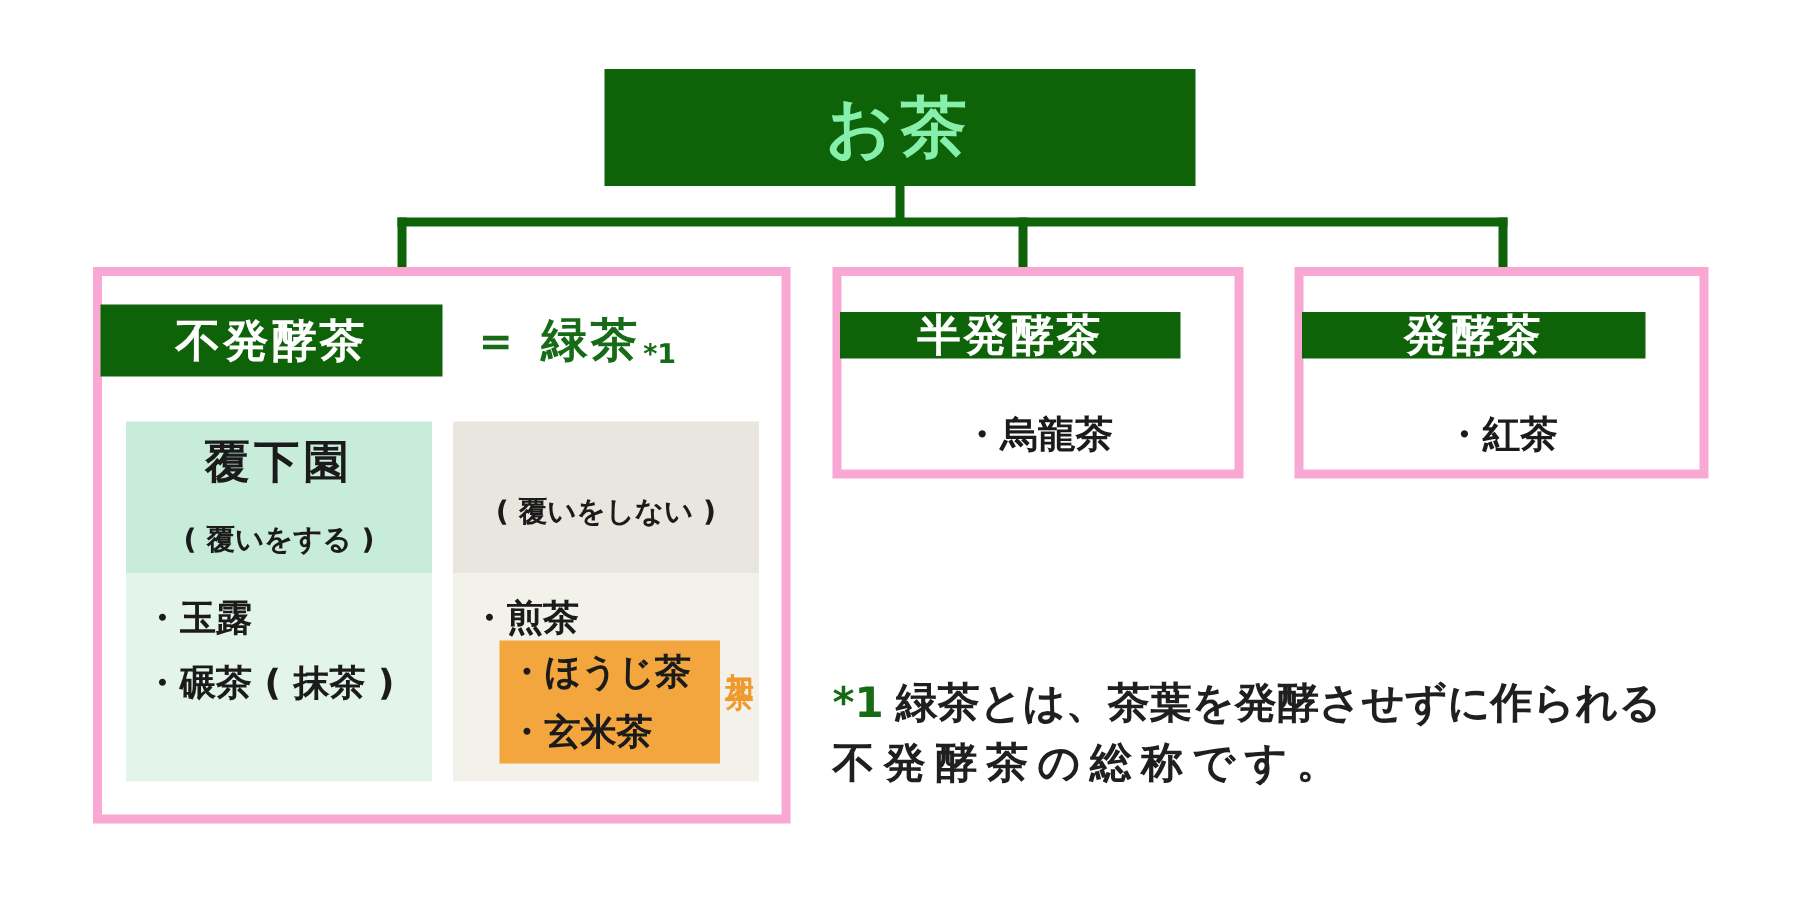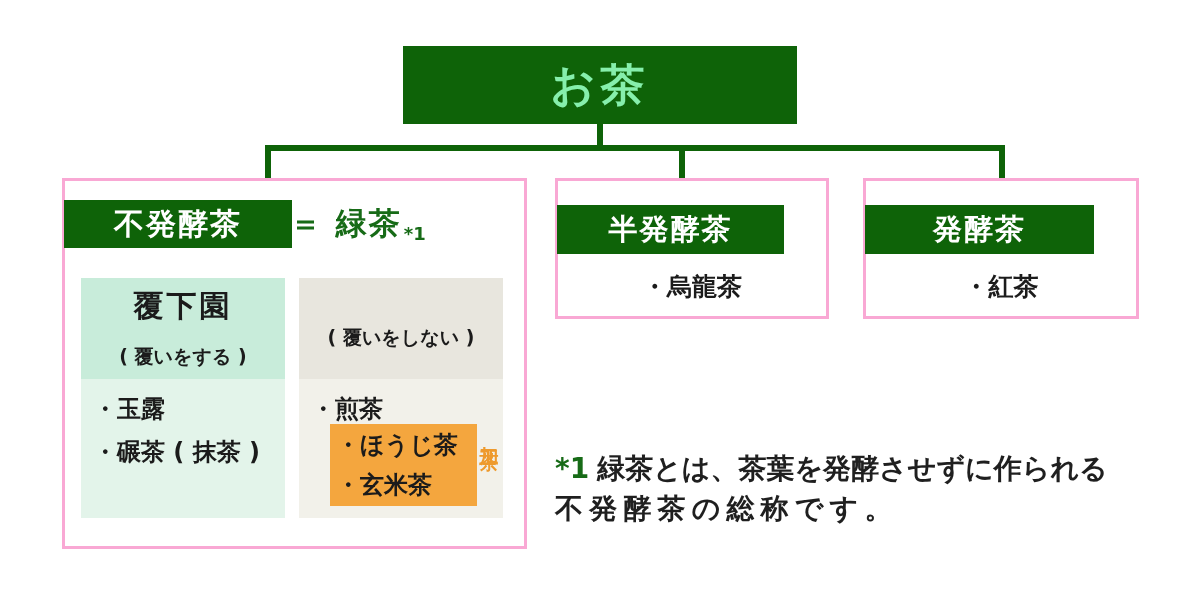--- a/index.html
+++ b/index.html
@@ -22,34 +22,34 @@
     font-size:44px; letter-spacing:5px;
   }
 
   
   .conn { position:absolute; background:#0e6308; }
   .conn.v { width:6px; }
   .conn.h { height:6px; }
 
   
   .panel {
-    position:absolute; border:3px solid #f9a8d4; background:#ffffff;
+    position:absolute; border:6px solid #f9a8d4; background:#ffffff;
   }
 
   .header-bar {
     position:absolute; background:#0e6308; color:#ffffff;
     display:flex; align-items:center; justify-content:center;
     letter-spacing:2px;
   }
 
   
   .left-panel { left:62px; top:178px; width:465px; height:371px; }
   .left-panel .main-bar { left:-1px; top:19px; width:228px; height:48px; font-size:30px; }
   .equals-line {
-    position:absolute; left:225px; top:19px; height:48px;
+    position:absolute; left:247px; top:19px; height:48px;
     display:flex; align-items:center; color:#176b17; font-size:31px;
     letter-spacing:2px; white-space:nowrap;justify-content:flex-end;
   }
   .fn-ref-inline {
     font-size:18px; color:#176b17; position:relative; top:9px; left:2px;
     letter-spacing:0;
   }
 
   .col { position:absolute; top:97px; width:204px; height:240px; }
   .col-a { left:16px; }
@@ -74,21 +74,21 @@
   .orange-box .item { line-height:40px; }
   .vertical-label {
     position:absolute; left:179px; top:152px; height:80px;
     writing-mode:vertical-rl; text-orientation:upright;
     color:#ee9a2d; font-size:19px; letter-spacing:3px; line-height:24px;
   }
 
   
   .mid-panel   { left:555px; top:178px; width:274px; height:141px; }
   .right-panel { left:863px; top:178px; width:276px; height:141px; }
-  .small-bar   { left:-1px; top:24px; height:49px; font-size:29px; }
+  .small-bar   { left:-1px; top:24px; height:31px; font-size:29px; }
   .mid-panel   .small-bar { width:227px; }
   .right-panel .small-bar { width:229px; }
   .panel-item {
     position:absolute; left:0; top:86px; width:100%; text-align:center;
     font-size:25px; line-height:40px;
   }
 
   
   .footnote {
     position:absolute; left:555px; top:449px; width:587px;

